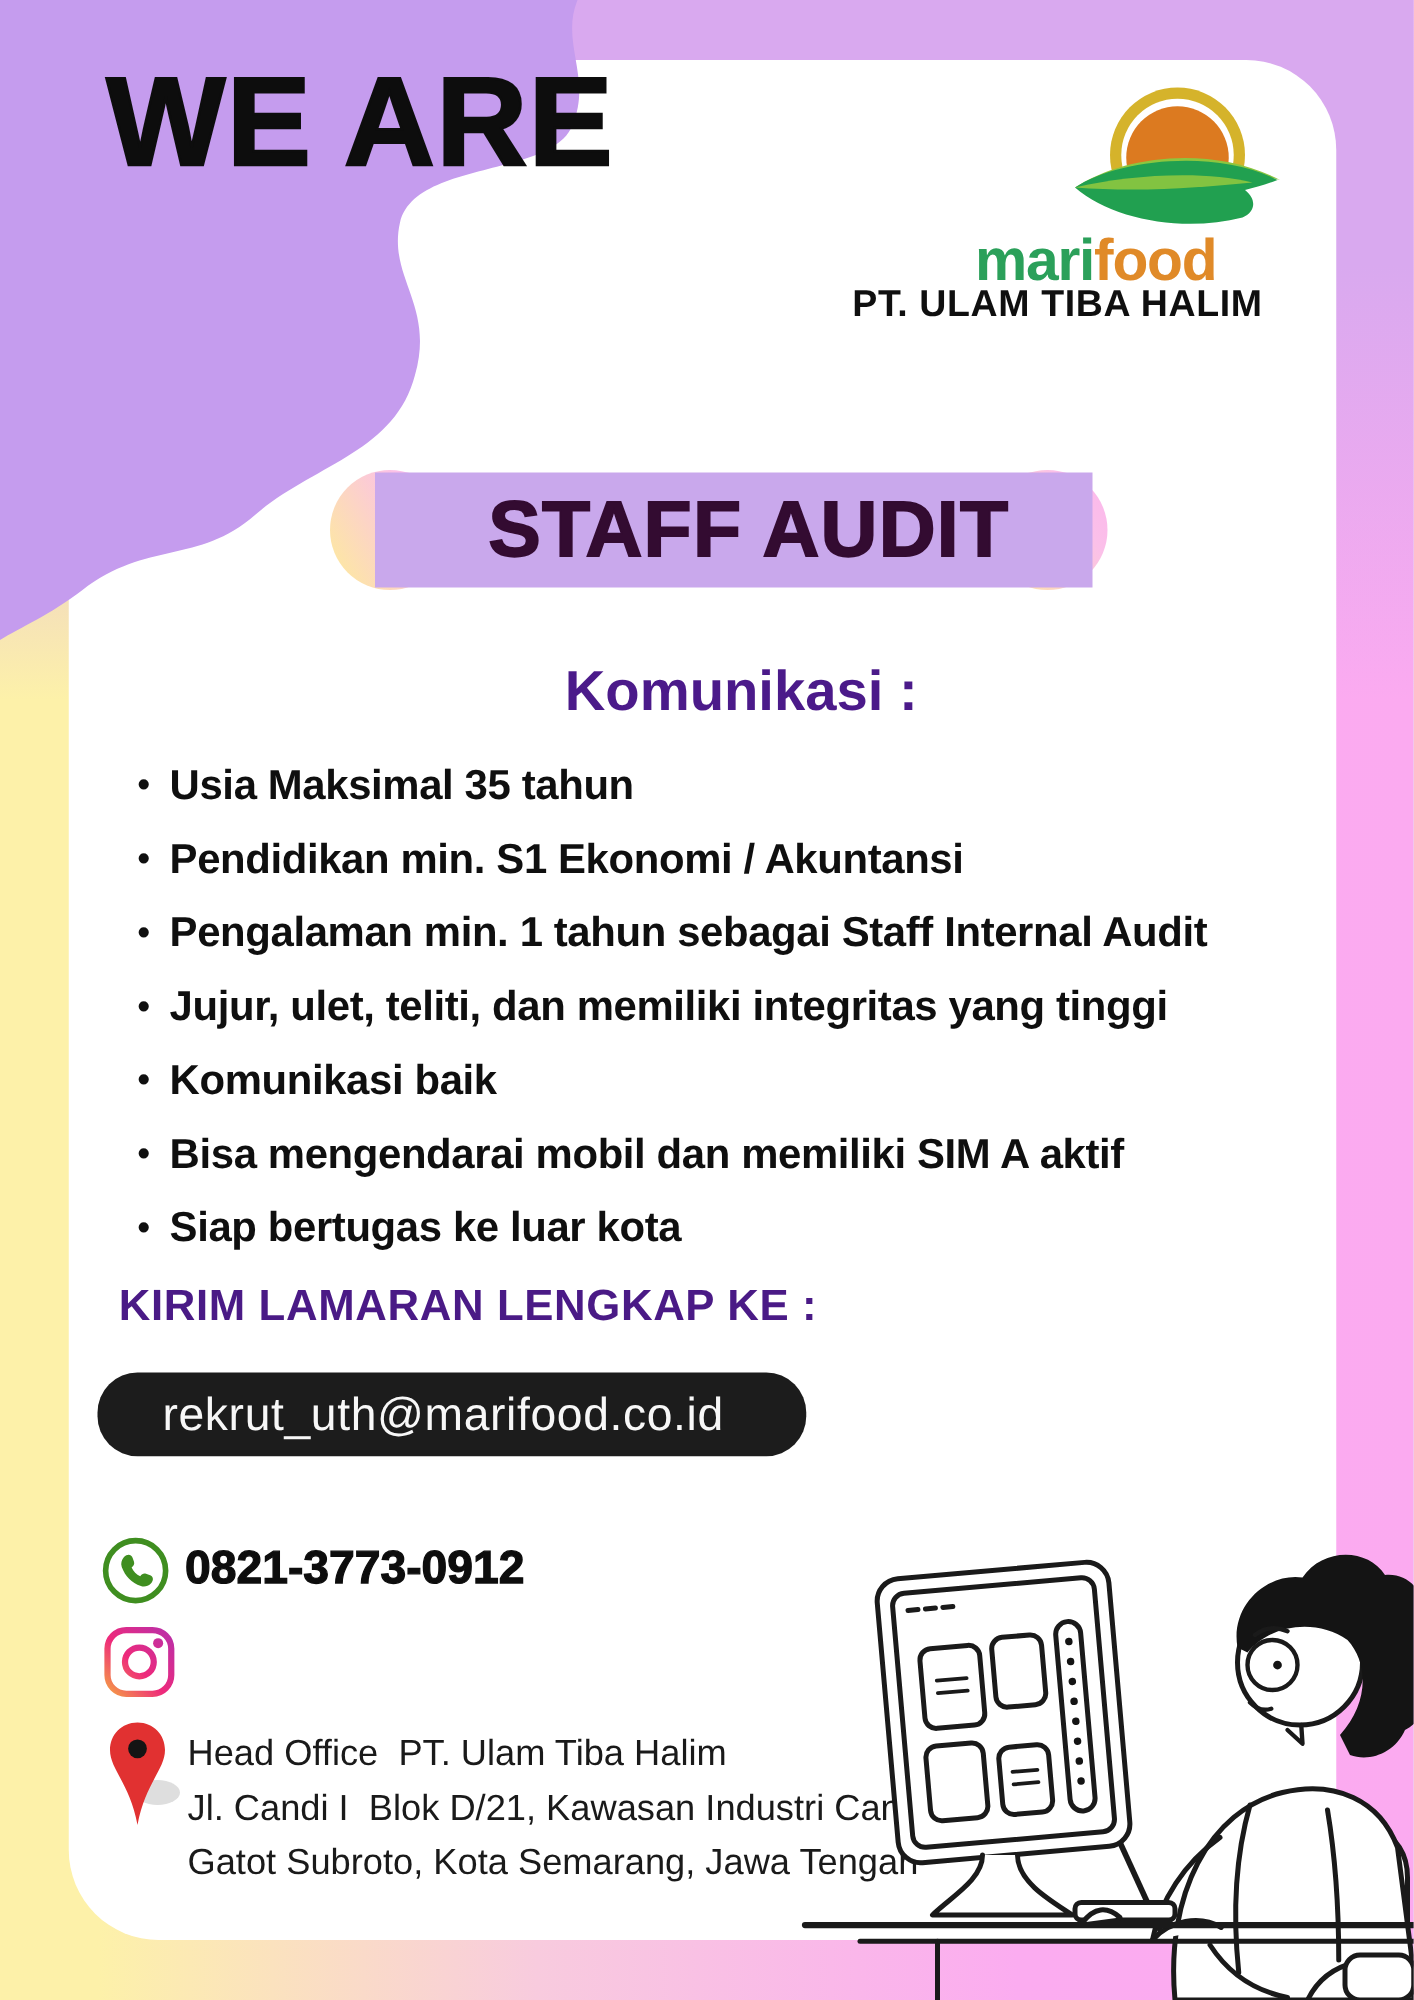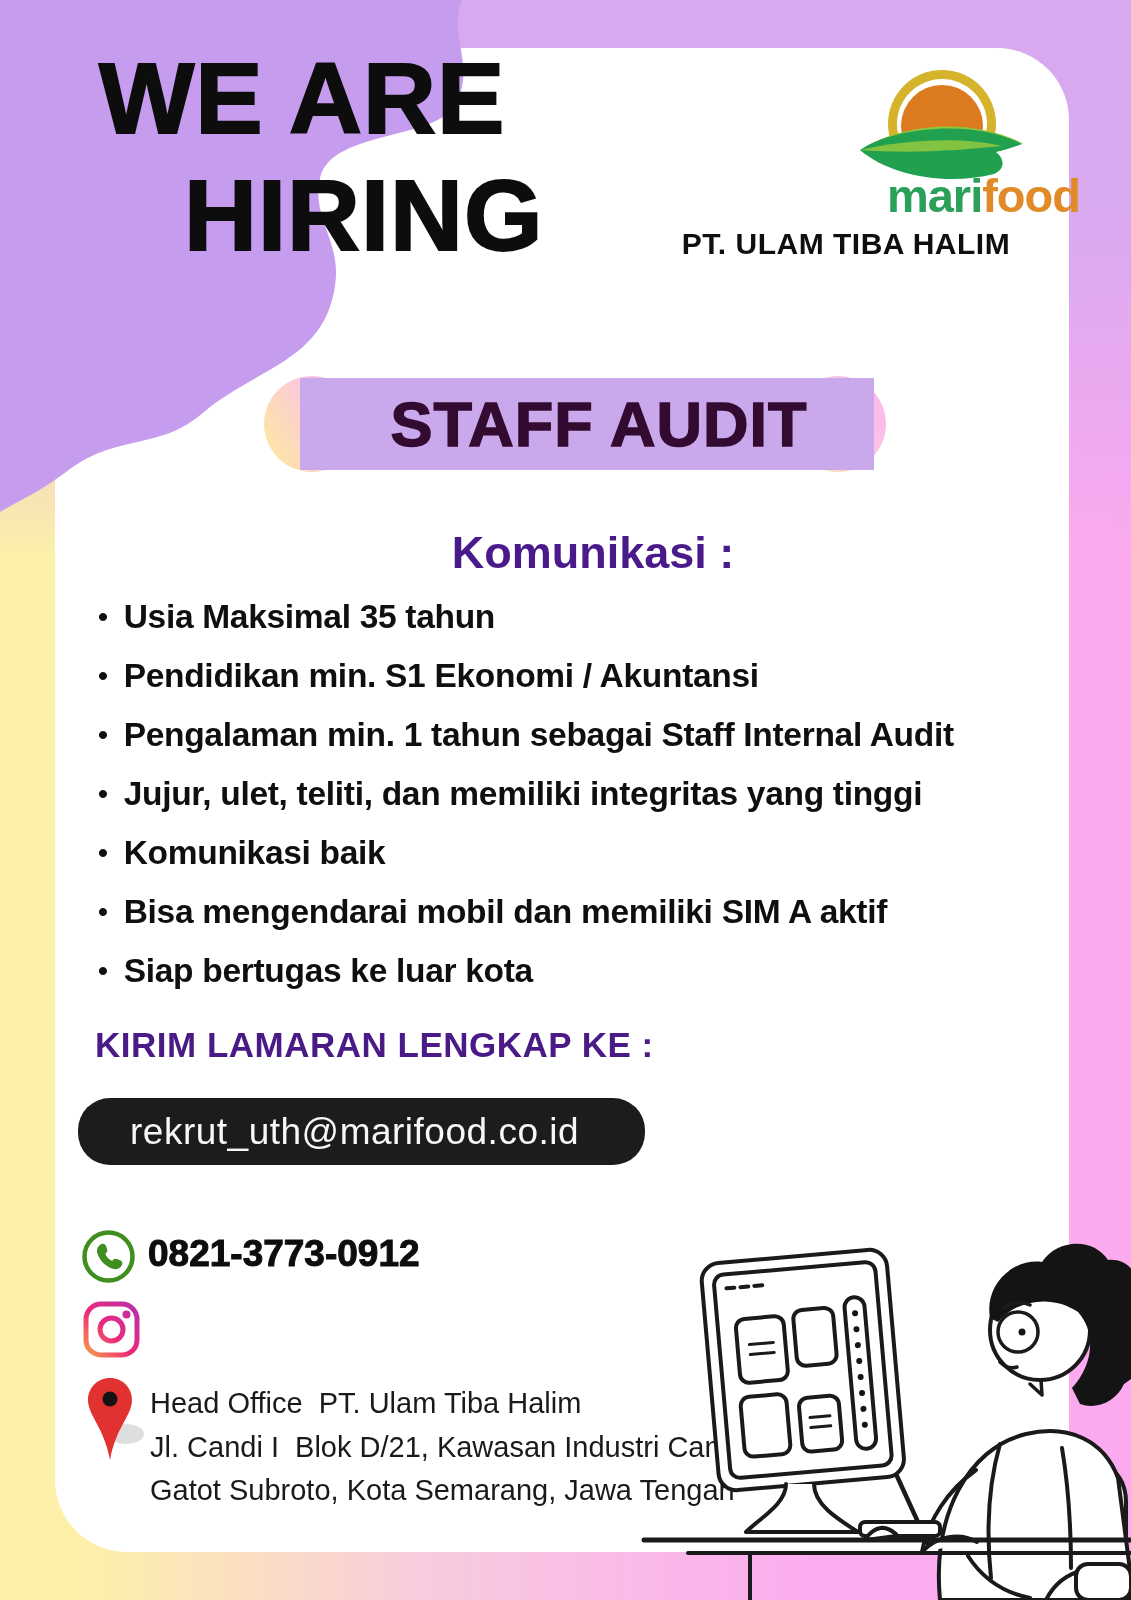--- a/index.html
+++ b/index.html
@@ -8,42 +8,42 @@
   
   .bg-base{position:absolute;inset:0;
     background:linear-gradient(to right,#fdf1a9 0%,#fdf1a9 7%,#f8cbde 38%,#fbacf0 72%,#fbaaf0 100%);}
   .bg-top{position:absolute;left:0;top:0;right:0;height:560px;
     background:linear-gradient(to bottom,#d9a9ef 0%,#d9a9ef 38%,rgba(217,169,239,0) 100%);}
   .card{position:absolute;left:55px;top:48px;right:62px;bottom:48px;
     background:#fff;border-radius:72px;}
   .blob{position:absolute;left:0;top:0;width:570px;height:545px;}
   
   .title{position:absolute;left:85px;top:40px;font-weight:900;color:#0d0d0d;
-    font-size:101px;line-height:117px;letter-spacing:1px;margin-left:14px;-webkit-text-stroke:2px #0d0d0d;}
+    font-size:101px;line-height:117px;letter-spacing:1px;-webkit-text-stroke:2px #0d0d0d;}
   .title .l2{display:block;margin-left:85px;}
   .logo-art{position:absolute;left:852px;top:58px;width:180px;height:124px;}
-  .brand{position:absolute;left:780px;top:168px;width:300px;text-align:right;
+  .brand{position:absolute;left:780px;top:180px;width:300px;text-align:left;
     font-size:47px;font-weight:900;letter-spacing:-1px;}
   .brand .mari{color:#2ba05a;}
   .brand .food{color:#e08a28;}
   .company-name{position:absolute;left:650px;top:227px;width:392px;text-align:center;
     font-size:30px;font-weight:900;color:#0f0f0f;letter-spacing:.5px;}
   
   .banner-rect{position:absolute;left:300px;top:378px;width:550px;height:92px;
     display:flex;align-items:center;justify-content:center;z-index:4;}
   .banner-circle{position:absolute;width:96px;height:96px;border-radius:50%;z-index:3;
     background:linear-gradient(60deg,#fde8a2 8%,#fbc0e9 72%,#fbb6ec 100%);}
   .banner-circle.left{left:264px;top:376px;}
   .banner-circle.right{left:790px;top:376px;}
   .banner-title{font-size:63px;font-weight:900;letter-spacing:1px;color:#330b31;
     -webkit-text-stroke:1.5px #330b31;}
   
   .quali-heading{position:absolute;left:55px;top:527px;width:1076px;text-align:center;
     font-size:45px;font-weight:900;color:#4b1a8a;}
-  .quali-list{position:absolute;left:98px;top:588px;margin:0;padding:0;list-style:none;}
+  .quali-list{position:absolute;left:98px;top:588px;margin:12px;padding:0;list-style:none;}
   .quali-list li{font-size:33.5px;font-weight:900;color:#0f0f0f;line-height:57px;
     letter-spacing:-.3px;}
   .quali-list li::before{content:"•";font-size:.85em;margin-right:16px;position:relative;top:-2px;}
   
   .apply-heading{position:absolute;left:95px;top:1025px;font-size:35px;font-weight:900;
     color:#4a1a86;letter-spacing:.5px;}
   .email-pill{position:absolute;left:78px;top:1098px;width:567px;height:67px;
     background:#1c1c1c;border-radius:32px;display:flex;align-items:center;z-index:4;}
   .email-pill span{padding-left:52px;font-size:37px;font-weight:400;color:#f7f7f7;
     letter-spacing:.5px;}
@@ -74,21 +74,20 @@
       C448,34 474,62 458,100
       C442,142 332,128 320,178
       C310,222 348,244 332,300
       C316,362 250,372 204,412
       C158,452 118,432 66,472
       C40,492 16,502 0,512 Z"></path>
   </svg>
 
   <div class="title">
     <span>WE ARE</span>
-    <span class="l2">HIRING</span>
   </div>
 
   <svg class="logo-art" viewBox="0 0 180 124">
     <circle cx="90" cy="66" r="54" fill="#d5b32b"></circle>
     <circle cx="90" cy="66" r="45" fill="#ffffff"></circle>
     <circle cx="90" cy="68" r="41" fill="#dc7a20"></circle>
     <path fill="#8dc63f" d="M8,92 C48,66 118,58 172,86 C120,72 58,78 8,92 Z"></path>
     <path fill="#21a050" d="M8,92 C40,70 120,60 170,86
       C160,90 152,92 144,94
       C154,102 152,112 142,116

